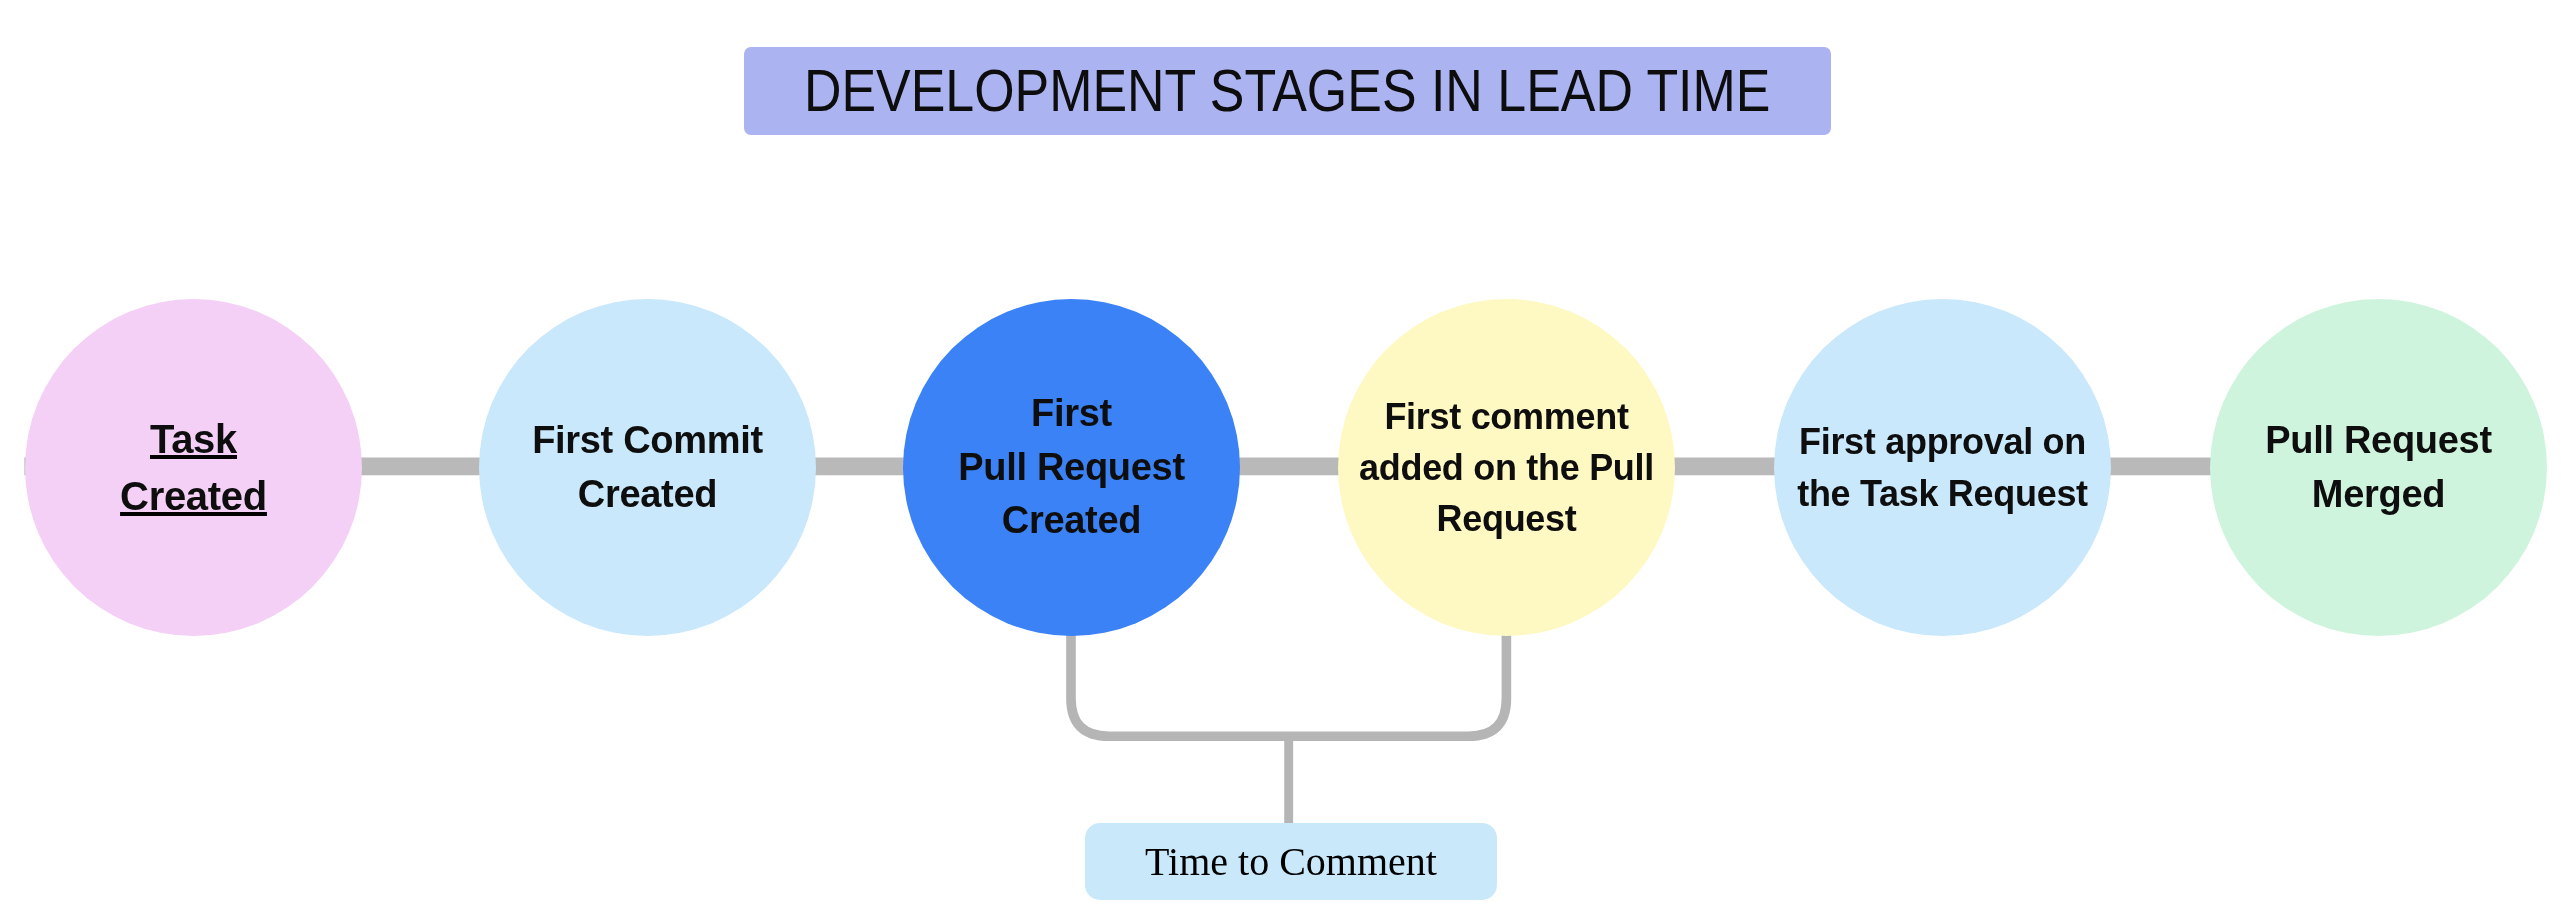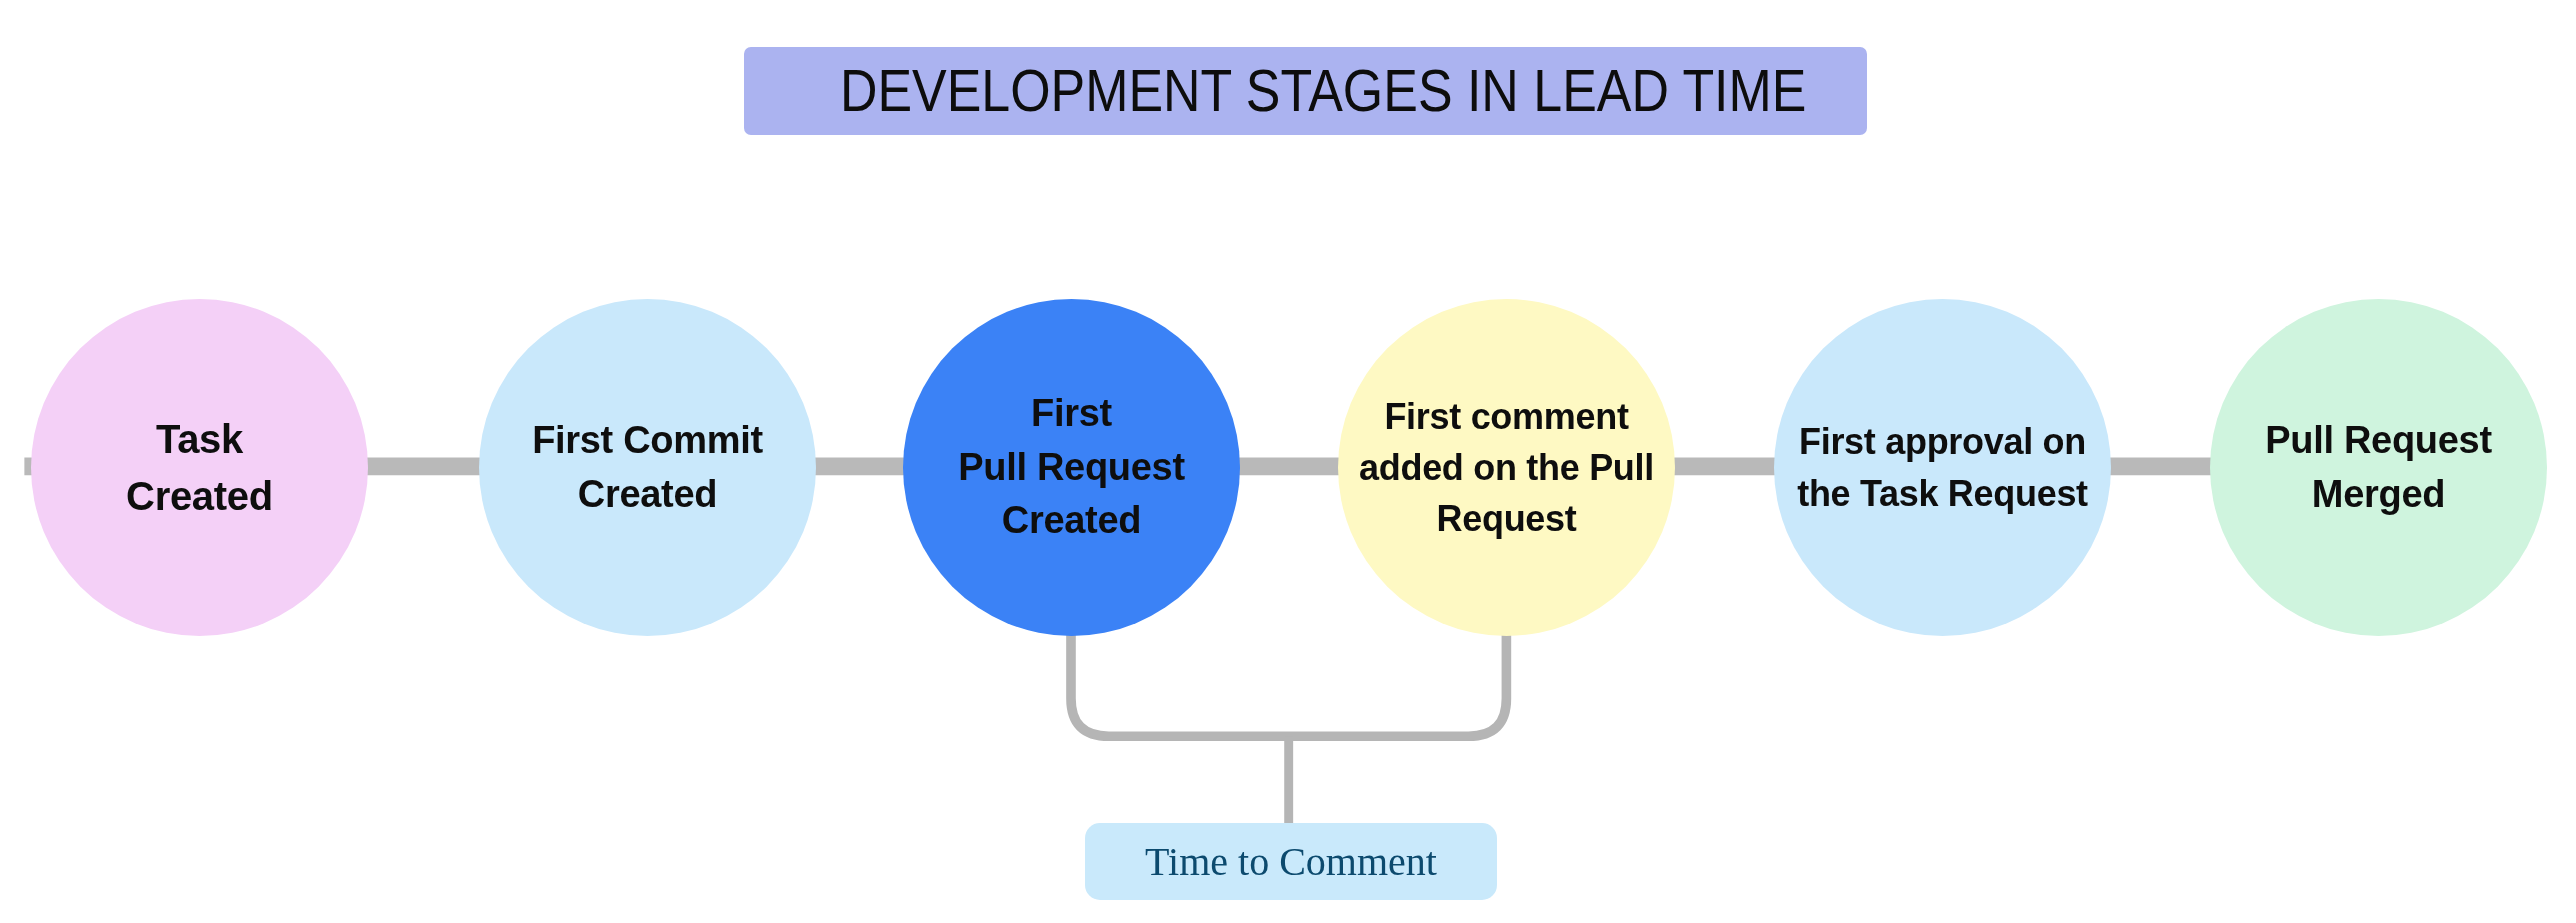--- a/index.html
+++ b/index.html
@@ -59,21 +59,21 @@
     text-align: center;
   }
   .stage-circle .stage-label {
     font-weight: 700;
     font-size: 36px;
     line-height: 1.42;
     color: #0e0e0e;
     white-space: pre-line;
     letter-spacing: -0.3px;
   }
-  .stage-1 { left: 31px; }
+  .stage-1 { left: 25px; text-decoration: underline; }
   .stage-1 .stage-label { font-size: 40px; }
   .stage-2 { left: 479px; }
   .stage-3 { left: 903px; }
   .stage-4 { left: 1338px; }
   .stage-5 { left: 1774px; }
   .stage-6 { left: 2210px; }
   .stage-2 .stage-label, .stage-3 .stage-label, .stage-6 .stage-label { font-size: 38px; }
 
   
   .annotation-label {
@@ -83,36 +83,36 @@
     width: 412px;
     height: 77px;
     border-radius: 15px;
     display: flex;
     align-items: center;
     justify-content: center;
   }
   .annotation-label .annotation-text {
     font-family: cursive;
     font-size: 40px;
-    color: #0c4a6e;
+    color: #000000;
     white-space: nowrap;
   }
 </style>
 </head>
 <body>
 
 <div class="canvas">
 
   <svg class="connector-svg" viewBox="0 0 3750 1344" xmlns="http://www.w3.org/2000/svg">
     <line x1="35" y1="679" x2="3462" y2="679" stroke-width="26" style="stroke: rgb(185, 185, 185);"></line>
     <path d="M1559,915 L1559,1017 Q1559,1072 1614,1072 L2138,1072 Q2193,1072 2193,1017 L2193,915" fill="none" stroke-width="14" style="stroke: rgb(181, 181, 181);"></path>
     <line x1="1876" y1="1072" x2="1876" y2="1202" stroke-width="13" style="stroke: rgb(181, 181, 181);"></line>
   </svg>
 
-  <div class="title-banner" style="background-color: rgb(171, 179, 240); padding-left: 36px;">
+  <div class="title-banner" style="background-color: rgb(171, 179, 240);">
     <span class="title-text">DEVELOPMENT STAGES IN LEAD TIME</span>
   </div>
 
   <div class="stage-circle stage-1" style="background-color: rgb(244, 208, 247);">
     <span class="stage-label">Task
 Created</span>
   </div>
 
   <div class="stage-circle stage-2" style="background-color: rgb(201, 232, 251);">
     <span class="stage-label">First Commit

